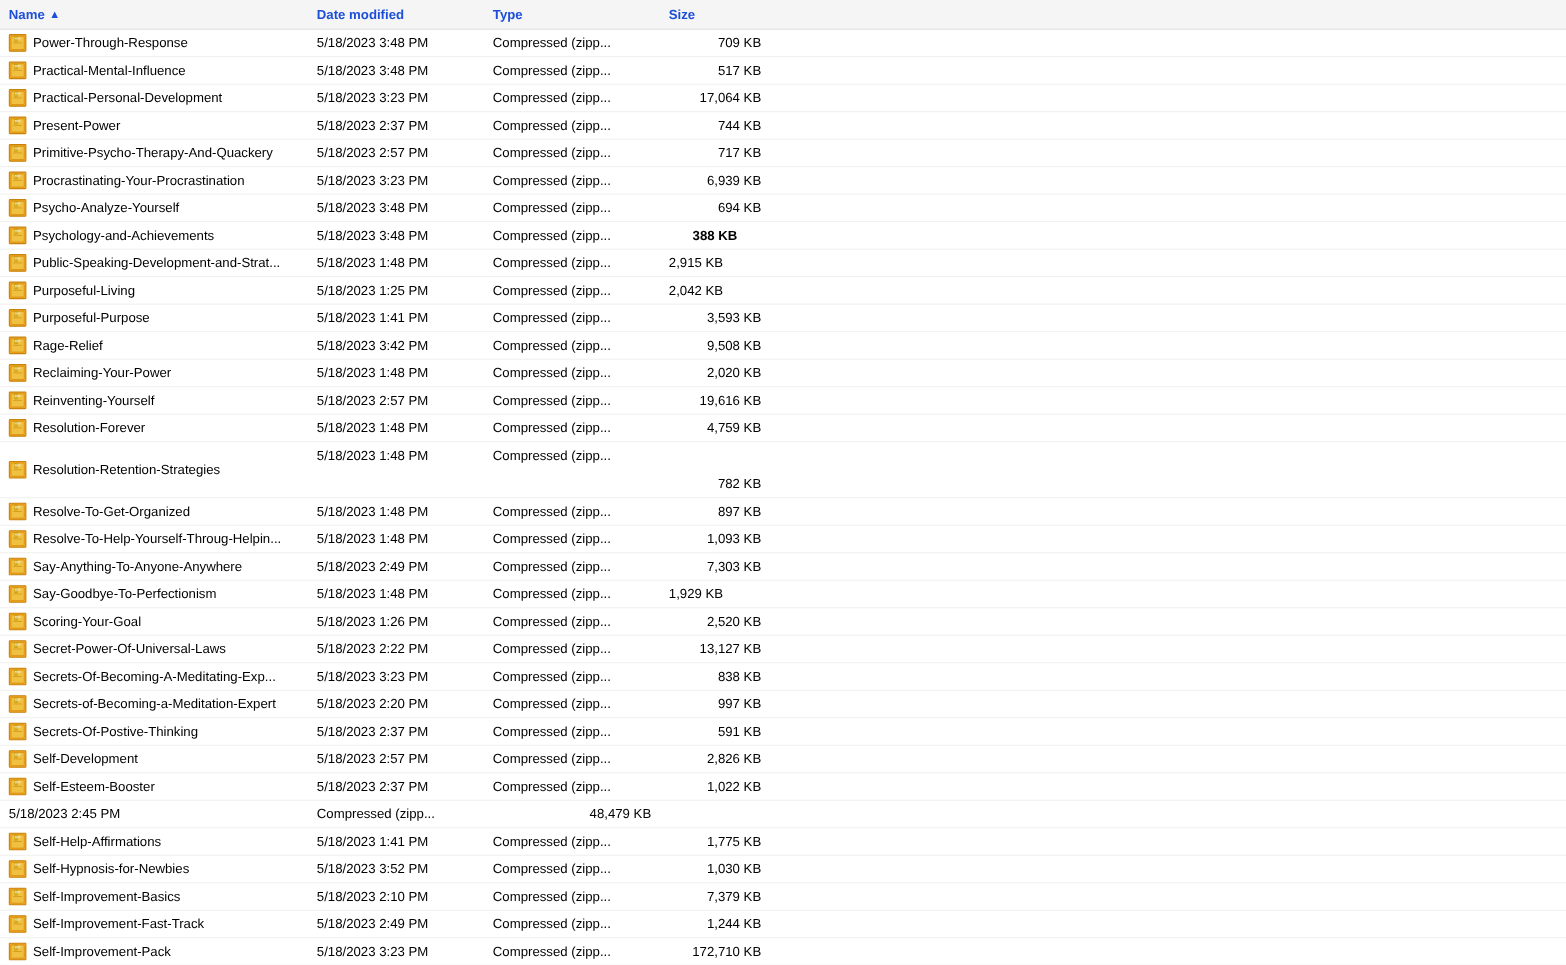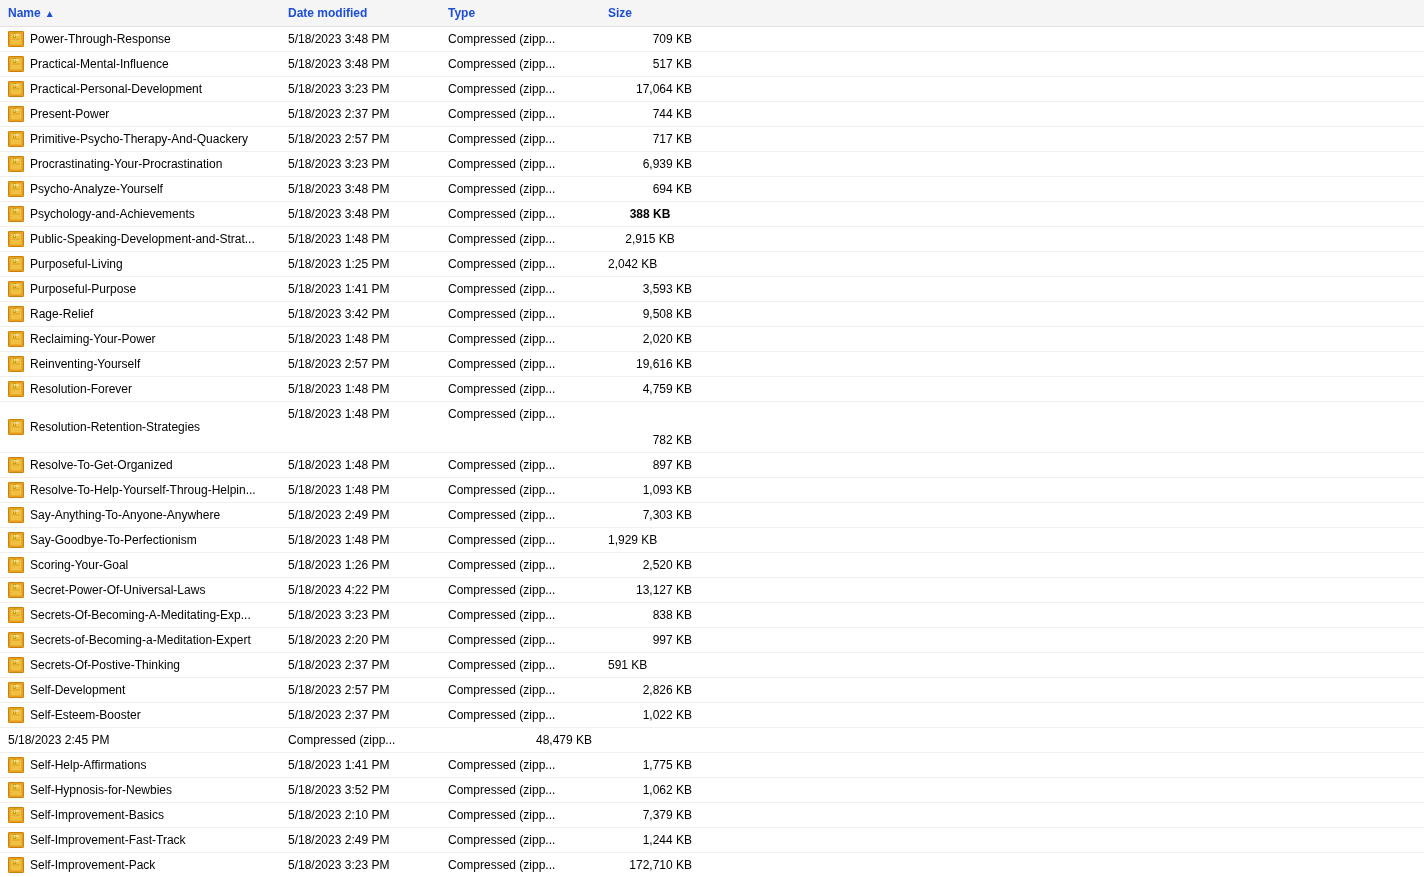--- a/index.html
+++ b/index.html
@@ -278,21 +278,21 @@
     <rect x="5" y="2" width="1" height="1" fill="#fff" opacity="0.6"></rect>
     <rect x="5" y="4" width="1" height="1" fill="#fff" opacity="0.6"></rect>
     <line x1="3" y1="7" x2="11" y2="7" stroke="#c8840a" stroke-width="0.5"></line>
   </svg>
             </span>
           </span>
           <span>Public-Speaking-Development-and-Strat...</span>
         </div>
         <div class="file-cell">5/18/2023 1:48 PM</div>
         <div class="file-cell">Compressed (zipp...</div>
-        <div class="file-cell" style="text-align: center;">2,915 KB</div>
+        <div class="file-cell" style="text-align: left;">2,915 KB</div>
       </div>
       <div class="file-row">
         <div class="file-cell file-name-cell">
           <span class="zip-icon">
             <span class="zip-icon-img">
               <svg width="14" height="14" viewBox="0 0 14 14" xmlns="http://www.w3.org/2000/svg">
     <rect x="1" y="1" width="12" height="12" rx="1" fill="#f0c040" stroke="#c8840a" stroke-width="0.5"></rect>
     <rect x="4" y="1" width="3" height="5" fill="#c8a000" rx="0.5"></rect>
     <rect x="5" y="2" width="1" height="1" fill="#fff" opacity="0.6"></rect>
     <rect x="5" y="4" width="1" height="1" fill="#fff" opacity="0.6"></rect>
@@ -523,21 +523,21 @@
     <rect x="1" y="1" width="12" height="12" rx="1" fill="#f0c040" stroke="#c8840a" stroke-width="0.5"></rect>
     <rect x="4" y="1" width="3" height="5" fill="#c8a000" rx="0.5"></rect>
     <rect x="5" y="2" width="1" height="1" fill="#fff" opacity="0.6"></rect>
     <rect x="5" y="4" width="1" height="1" fill="#fff" opacity="0.6"></rect>
     <line x1="3" y1="7" x2="11" y2="7" stroke="#c8840a" stroke-width="0.5"></line>
   </svg>
             </span>
           </span>
           <span>Secret-Power-Of-Universal-Laws</span>
         </div>
-        <div class="file-cell">5/18/2023 4:22 PM</div>
+        <div class="file-cell">5/18/2023 2:22 PM</div>
         <div class="file-cell">Compressed (zipp...</div>
         <div class="file-cell" style="text-align: right;">13,127 KB</div>
       </div>
       <div class="file-row">
         <div class="file-cell file-name-cell">
           <span class="zip-icon">
             <span class="zip-icon-img">
               <svg width="14" height="14" viewBox="0 0 14 14" xmlns="http://www.w3.org/2000/svg">
     <rect x="1" y="1" width="12" height="12" rx="1" fill="#f0c040" stroke="#c8840a" stroke-width="0.5"></rect>
     <rect x="4" y="1" width="3" height="5" fill="#c8a000" rx="0.5"></rect>
@@ -582,21 +582,21 @@
     <rect x="5" y="2" width="1" height="1" fill="#fff" opacity="0.6"></rect>
     <rect x="5" y="4" width="1" height="1" fill="#fff" opacity="0.6"></rect>
     <line x1="3" y1="7" x2="11" y2="7" stroke="#c8840a" stroke-width="0.5"></line>
   </svg>
             </span>
           </span>
           <span>Secrets-Of-Postive-Thinking</span>
         </div>
         <div class="file-cell">5/18/2023 2:37 PM</div>
         <div class="file-cell">Compressed (zipp...</div>
-        <div class="file-cell" style="text-align: left;">591 KB</div>
+        <div class="file-cell" style="text-align: right;">591 KB</div>
       </div>
       <div class="file-row">
         <div class="file-cell file-name-cell">
           <span class="zip-icon">
             <span class="zip-icon-img">
               <svg width="14" height="14" viewBox="0 0 14 14" xmlns="http://www.w3.org/2000/svg">
     <rect x="1" y="1" width="12" height="12" rx="1" fill="#f0c040" stroke="#c8840a" stroke-width="0.5"></rect>
     <rect x="4" y="1" width="3" height="5" fill="#c8a000" rx="0.5"></rect>
     <rect x="5" y="2" width="1" height="1" fill="#fff" opacity="0.6"></rect>
     <rect x="5" y="4" width="1" height="1" fill="#fff" opacity="0.6"></rect>
@@ -663,21 +663,21 @@
     <rect x="5" y="2" width="1" height="1" fill="#fff" opacity="0.6"></rect>
     <rect x="5" y="4" width="1" height="1" fill="#fff" opacity="0.6"></rect>
     <line x1="3" y1="7" x2="11" y2="7" stroke="#c8840a" stroke-width="0.5"></line>
   </svg>
             </span>
           </span>
           <span>Self-Hypnosis-for-Newbies</span>
         </div>
         <div class="file-cell">5/18/2023 3:52 PM</div>
         <div class="file-cell">Compressed (zipp...</div>
-        <div class="file-cell" style="text-align: right;">1,062 KB</div>
+        <div class="file-cell" style="text-align: right;">1,030 KB</div>
       </div>
       <div class="file-row">
         <div class="file-cell file-name-cell">
           <span class="zip-icon">
             <span class="zip-icon-img">
               <svg width="14" height="14" viewBox="0 0 14 14" xmlns="http://www.w3.org/2000/svg">
     <rect x="1" y="1" width="12" height="12" rx="1" fill="#f0c040" stroke="#c8840a" stroke-width="0.5"></rect>
     <rect x="4" y="1" width="3" height="5" fill="#c8a000" rx="0.5"></rect>
     <rect x="5" y="2" width="1" height="1" fill="#fff" opacity="0.6"></rect>
     <rect x="5" y="4" width="1" height="1" fill="#fff" opacity="0.6"></rect>

